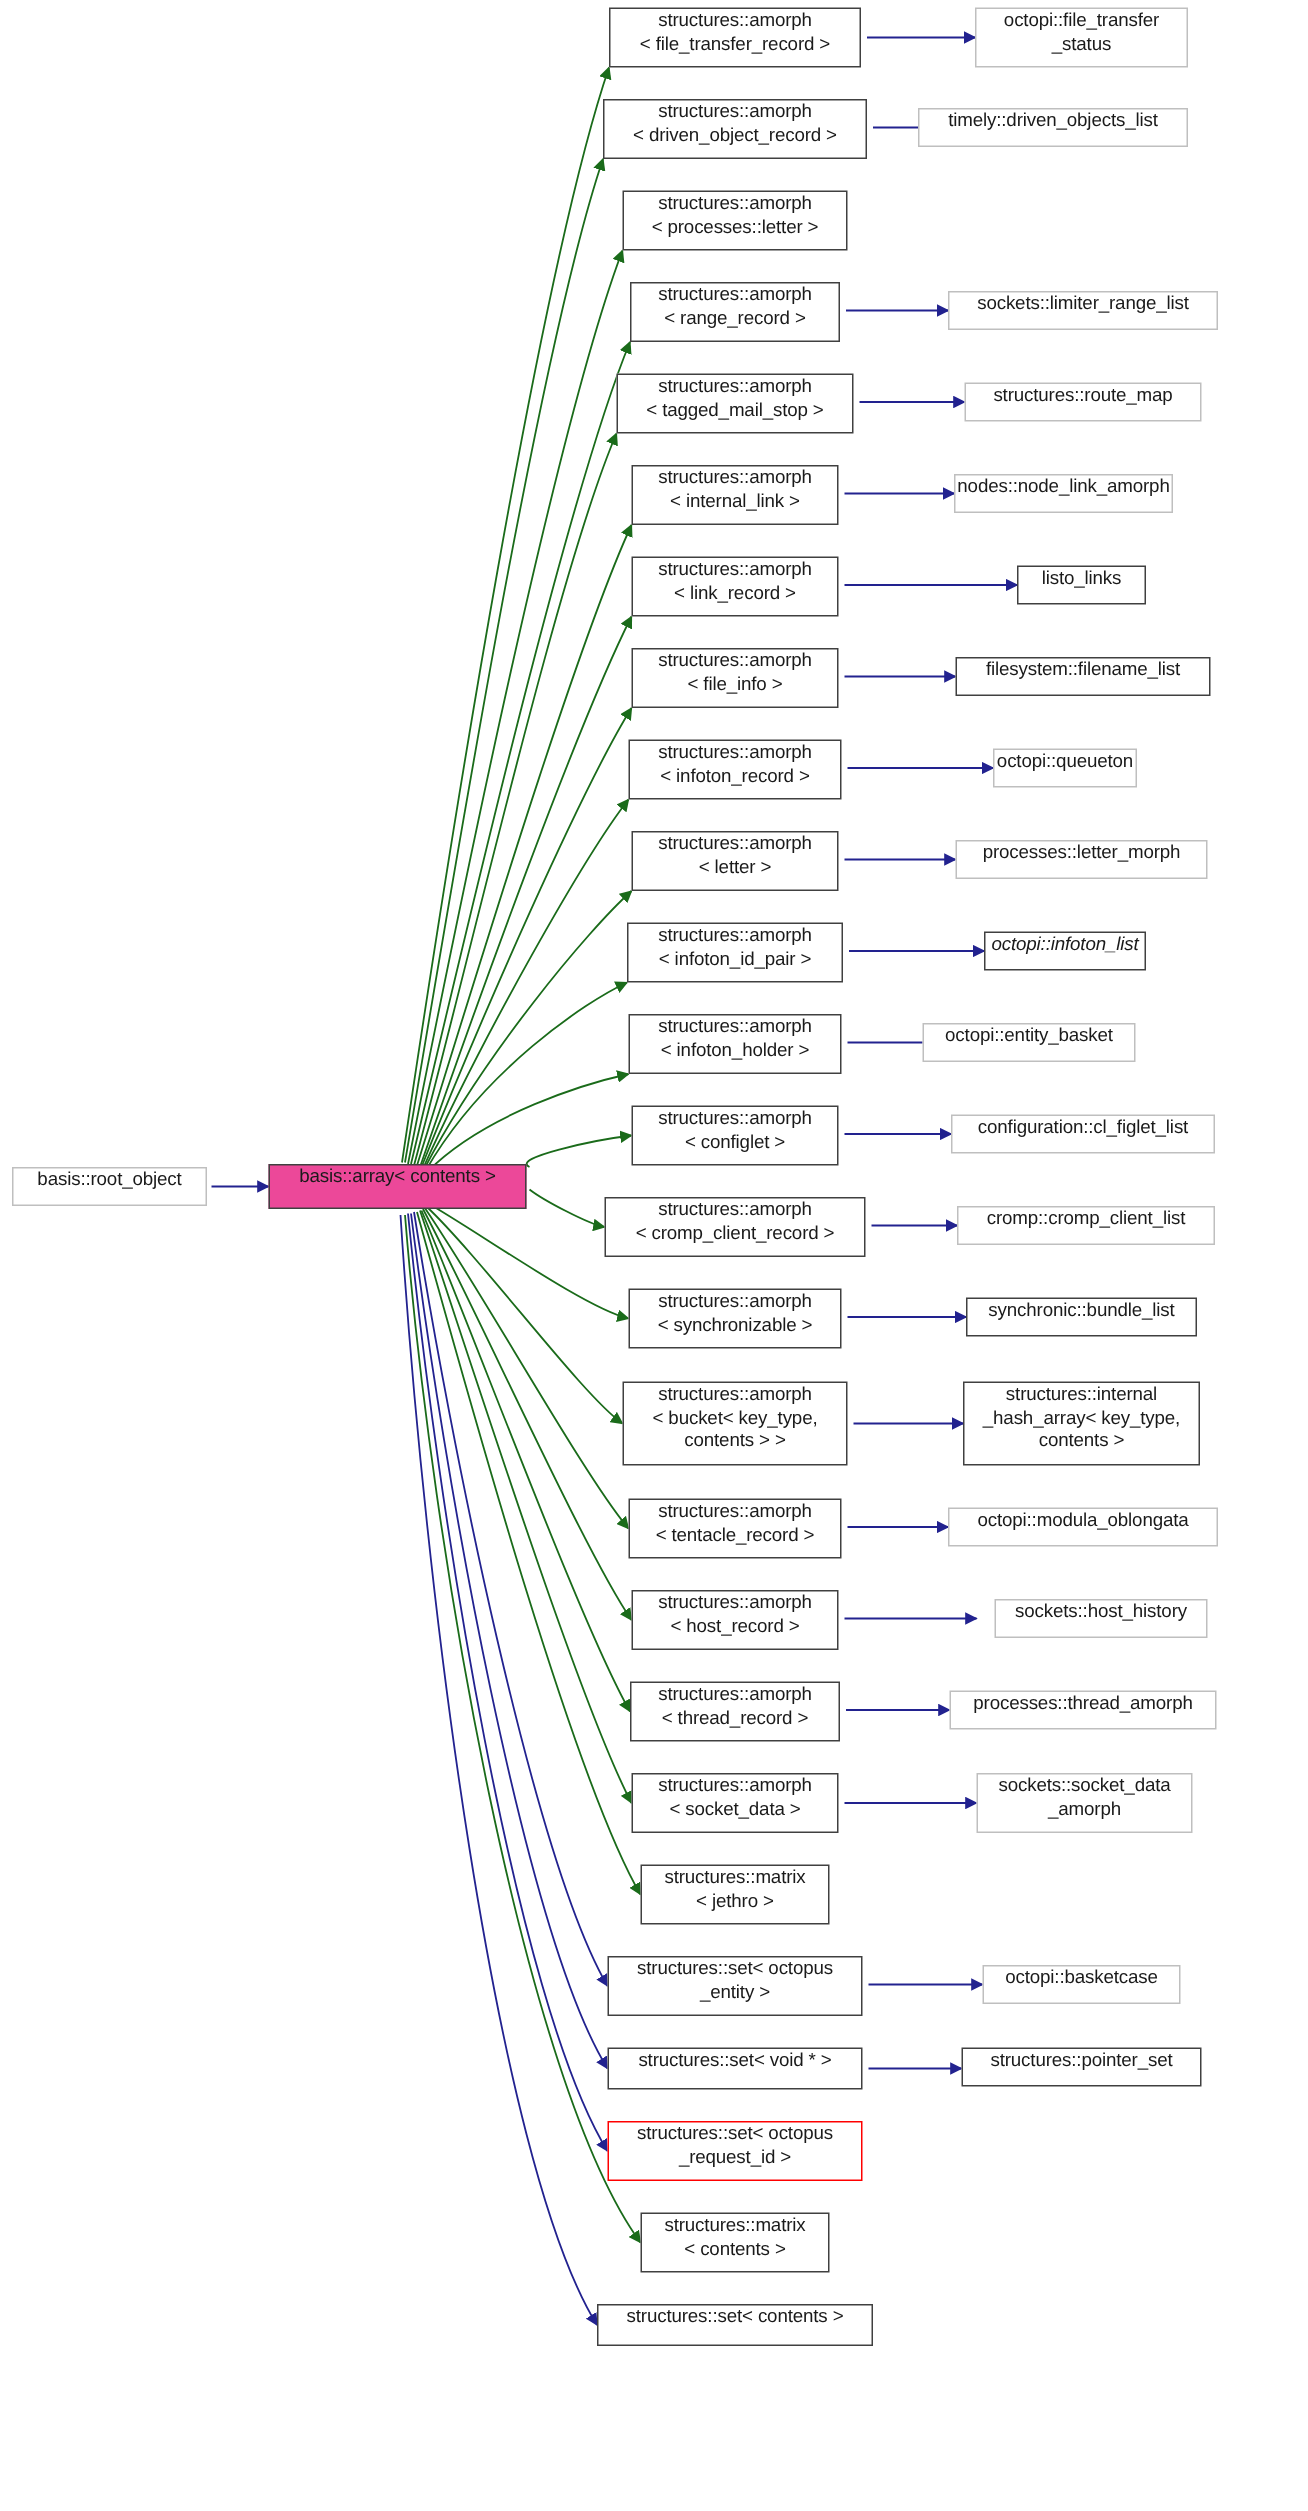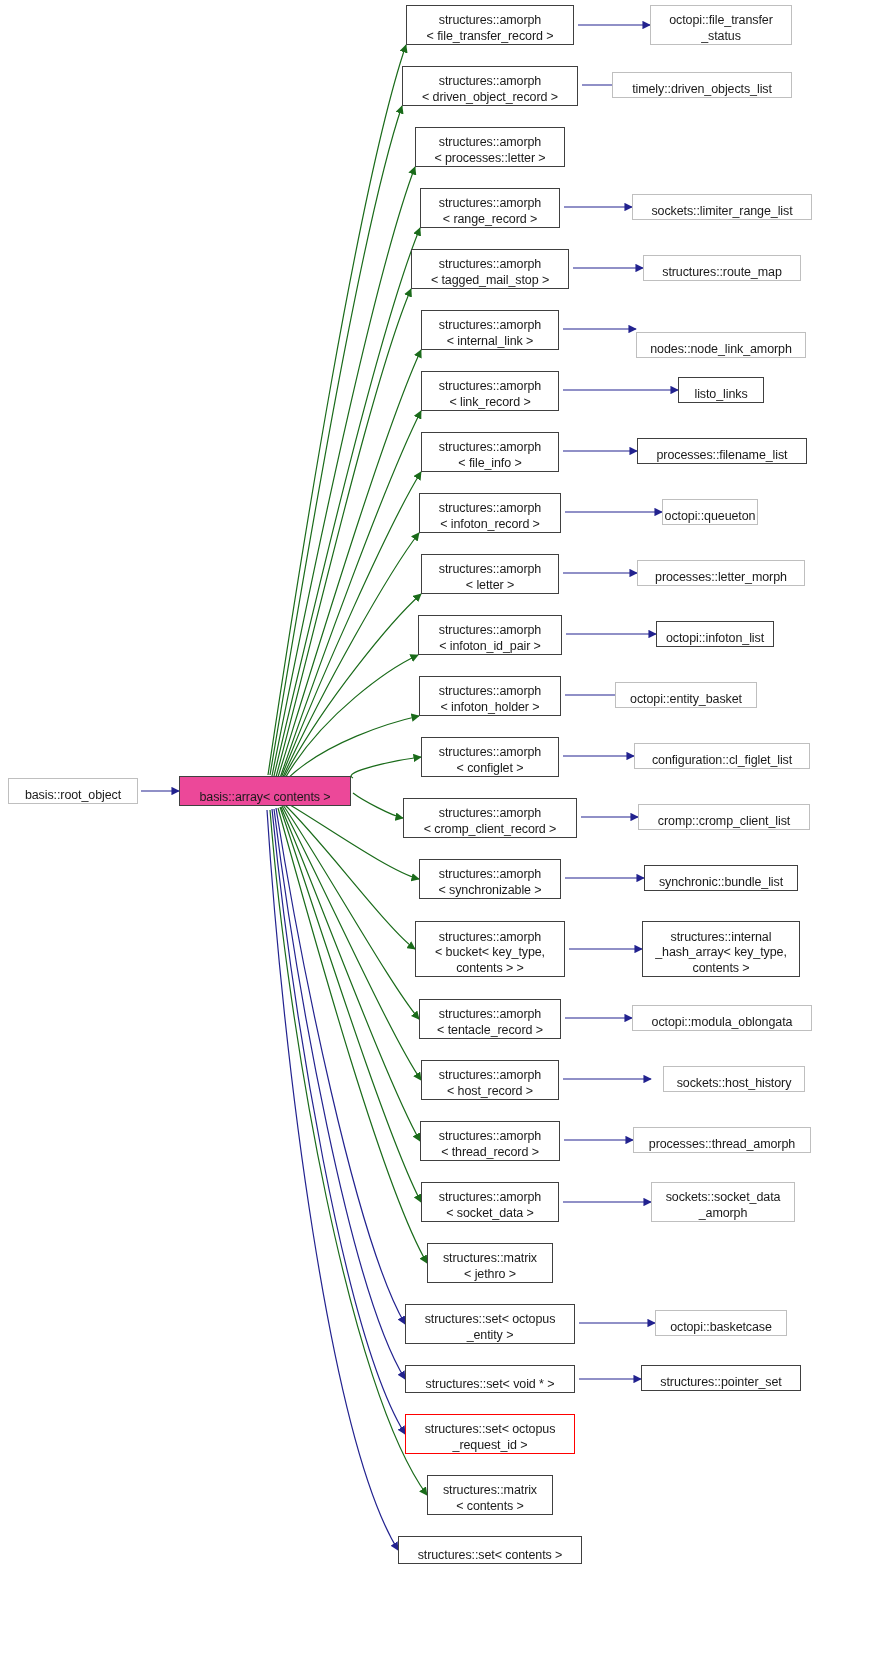--- a/index.html
+++ b/index.html
@@ -22,21 +22,21 @@
     left: 0;
     top: 0;
     width: 872px;
     height: 1674px;
     pointer-events: none;
   }
   .node {
     position: absolute;
     box-sizing: border-box;
     display: flex;
-    align-items: flex-end;
+    align-items: flex-start;
     justify-content: center;
     text-align: center;
     background: #ffffff;
     border: 1px solid #404040;
     font-size: 12.5px;
     line-height: 15.5px;
     color: #1a1a1a;
     white-space: pre;
     letter-spacing: -0.1px;
   }
@@ -174,26 +174,26 @@
       <div class="node highlight" style="left: 405px; top: 1414px; width: 170px; height: 40px;"><span class="node-label">structures::set&lt; octopus
 _request_id &gt;</span></div>
       <div class="node dark" style="left: 427px; top: 1475px; width: 126px; height: 40px;"><span class="node-label">structures::matrix
 &lt; contents &gt;</span></div>
       <div class="node dark" style="left: 398px; top: 1536px; width: 184px; height: 28px;"><span class="node-label">structures::set&lt; contents &gt;</span></div>
       <div class="node light" style="left: 650px; top: 5px; width: 142px; height: 40px;"><span class="node-label">octopi::file_transfer
 _status</span></div>
       <div class="node light" style="left: 612px; top: 72px; width: 180px; height: 26px;"><span class="node-label">timely::driven_objects_list</span></div>
       <div class="node light" style="left: 632px; top: 194px; width: 180px; height: 26px;"><span class="node-label">sockets::limiter_range_list</span></div>
       <div class="node light" style="left: 643px; top: 255px; width: 158px; height: 26px;"><span class="node-label">structures::route_map</span></div>
-      <div class="node light" style="left: 636px; top: 316px; width: 170px; height: 26px; margin-top: 16px;"><span class="node-label">nodes::node_link_amorph</span></div>
+      <div class="node light" style="left: 636px; top: 316px; width: 146px; height: 26px;"><span class="node-label">nodes::node_link_amorph</span></div>
       <div class="node dark" style="left: 678px; top: 377px; width: 86px; height: 26px;"><span class="node-label">listo_links</span></div>
-      <div class="node dark" style="left: 637px; top: 438px; width: 170px; height: 26px;"><span class="node-label">processes::filename_list</span></div>
+      <div class="node dark" style="left: 637px; top: 438px; width: 170px; height: 26px;"><span class="node-label">filesystem::filename_list</span></div>
       <div class="node light" style="left: 662px; top: 499px; width: 96px; height: 26px;"><span class="node-label">octopi::queueton</span></div>
       <div class="node light" style="left: 637px; top: 560px; width: 168px; height: 26px;"><span class="node-label">processes::letter_morph</span></div>
-      <div class="node dark" style="left: 656px; top: 621px; width: 118px; height: 26px;"><span class="node-label">octopi::infoton_list</span></div>
+      <div class="node dark" style="left: 656px; top: 621px; width: 108px; height: 26px; font-style: italic;"><span class="node-label">octopi::infoton_list</span></div>
       <div class="node light" style="left: 615px; top: 682px; width: 142px; height: 26px;"><span class="node-label">octopi::entity_basket</span></div>
       <div class="node light" style="left: 634px; top: 743px; width: 176px; height: 26px;"><span class="node-label">configuration::cl_figlet_list</span></div>
       <div class="node light" style="left: 638px; top: 804px; width: 172px; height: 26px;"><span class="node-label">cromp::cromp_client_list</span></div>
       <div class="node dark" style="left: 644px; top: 865px; width: 154px; height: 26px;"><span class="node-label">synchronic::bundle_list</span></div>
       <div class="node dark" style="left: 642px; top: 921px; width: 158px; height: 56px;"><span class="node-label">structures::internal
 _hash_array&lt; key_type,
 contents &gt;</span></div>
       <div class="node light" style="left: 632px; top: 1005px; width: 180px; height: 26px;"><span class="node-label">octopi::modula_oblongata</span></div>
       <div class="node light" style="left: 651px; top: 1066px; width: 142px; height: 26px; margin-left: 12px;"><span class="node-label">sockets::host_history</span></div>
       <div class="node light" style="left: 633px; top: 1127px; width: 178px; height: 26px;"><span class="node-label">processes::thread_amorph</span></div>

